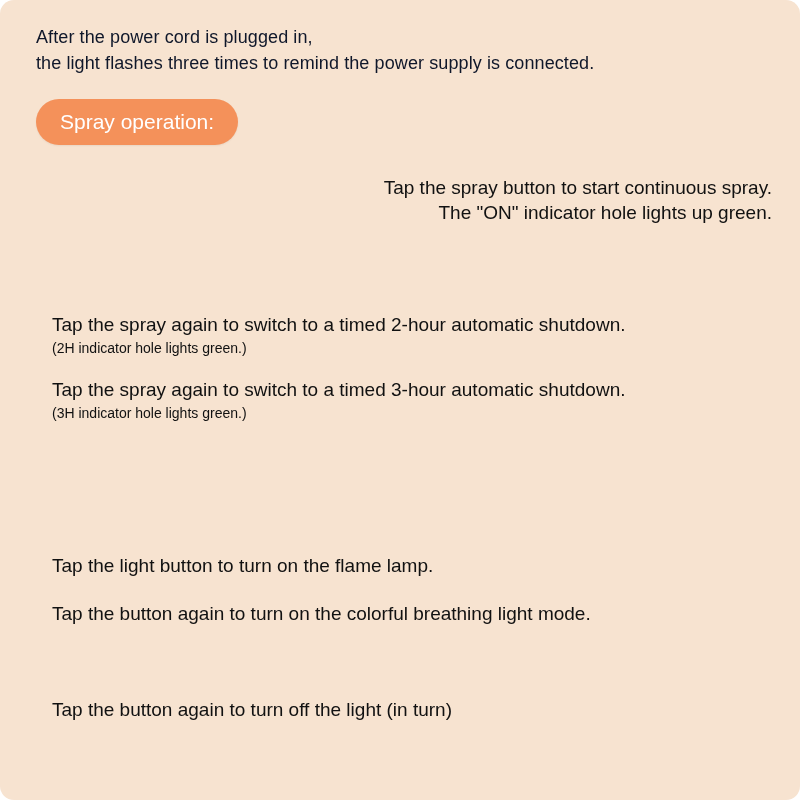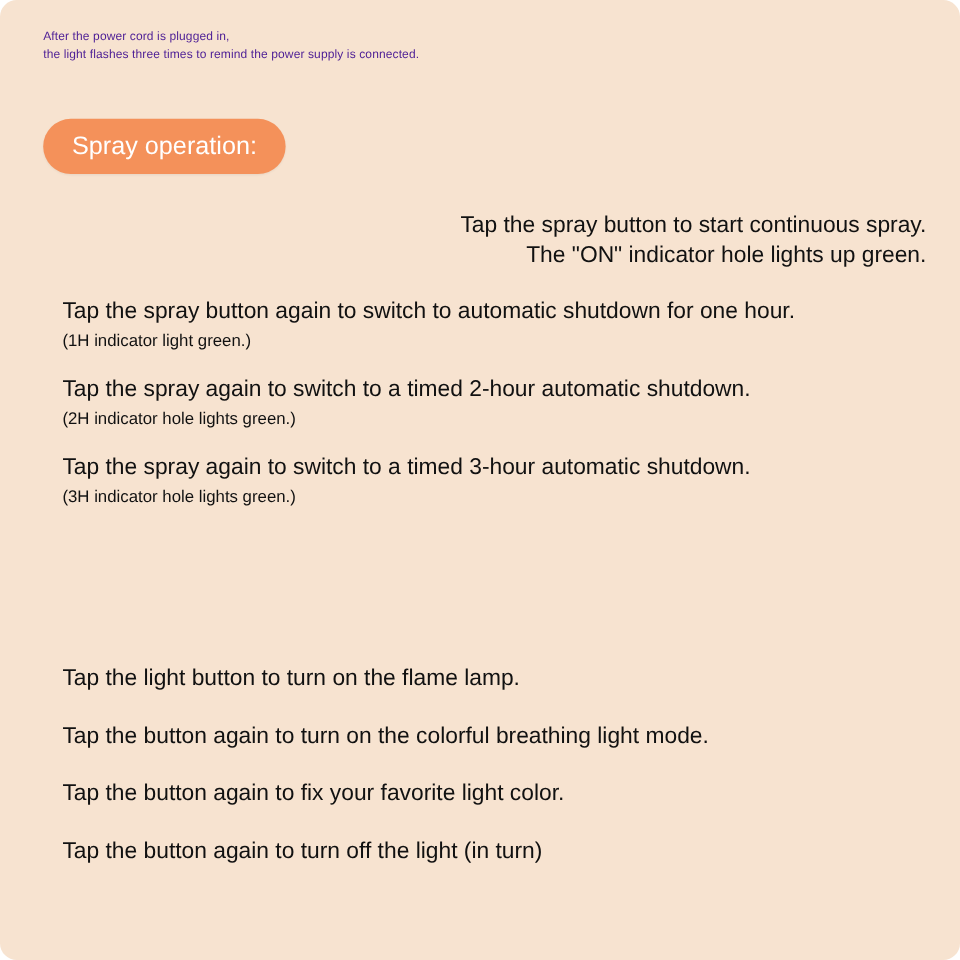--- a/index.html
+++ b/index.html
@@ -20,23 +20,23 @@
     background: #f7e3d0;
     border-radius: 14px;
     box-sizing: border-box;
     overflow: hidden;
   }
   .intro {
     position: absolute;
     left: 36px;
     top: 24px;
     width: 720px;
-    font-size: 10px;
+    font-size: 18px;
     line-height: 1.45;
-    color: #4c1d95;
+    color: #0f172a;
     letter-spacing: 0.1px;
   }
   .intro .line {
     display: block;
     white-space: nowrap;
   }
 
   .pill {
     position: absolute;
     display: flex;
@@ -98,42 +98,35 @@
 
   <div class="pill" id="pill-spray">
     <span>Spray operation:</span>
   </div>
 
   <div class="block group" id="spray-p1">
     <div class="big">Tap the spray button to start continuous spray.</div>
     <div class="big">The "ON" indicator hole lights up green.</div>
   </div>
 
-  <div class="block group" id="spray-p2">
-    <div class="big">Tap the spray button again to switch to automatic shutdown for one hour.</div>
-    <div class="small">(1H indicator light green.)</div>
-  </div>
 
   <div class="block group" id="spray-p3">
     <div class="big">Tap the spray again to switch to a timed 2-hour automatic shutdown.</div>
     <div class="small">(2H indicator hole lights green.)</div>
   </div>
 
   <div class="block group" id="spray-p4">
     <div class="big">Tap the spray again to switch to a timed 3-hour automatic shutdown.</div>
     <div class="small">(3H indicator hole lights green.)</div>
   </div>
 
 
   <div class="block" id="light-l1">
     <div class="big">Tap the light button to turn on the flame lamp.</div>
   </div>
   <div class="block" id="light-l2">
     <div class="big">Tap the button again to turn on the colorful breathing light mode.</div>
   </div>
-  <div class="block" id="light-l3">
-    <div class="big">Tap the button again to fix your favorite light color.</div>
-  </div>
   <div class="block" id="light-l4">
     <div class="big">Tap the button again to turn off the light (in turn)</div>
   </div>
 
 </div>
 
 </body></html>

